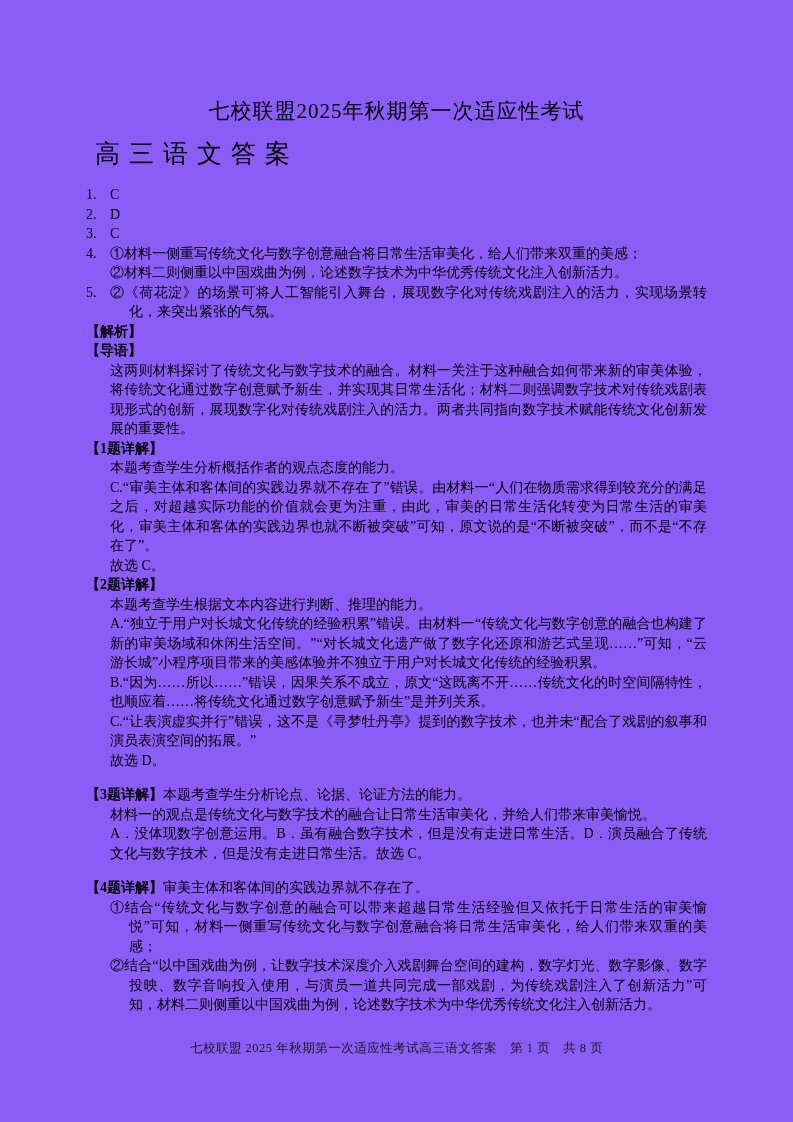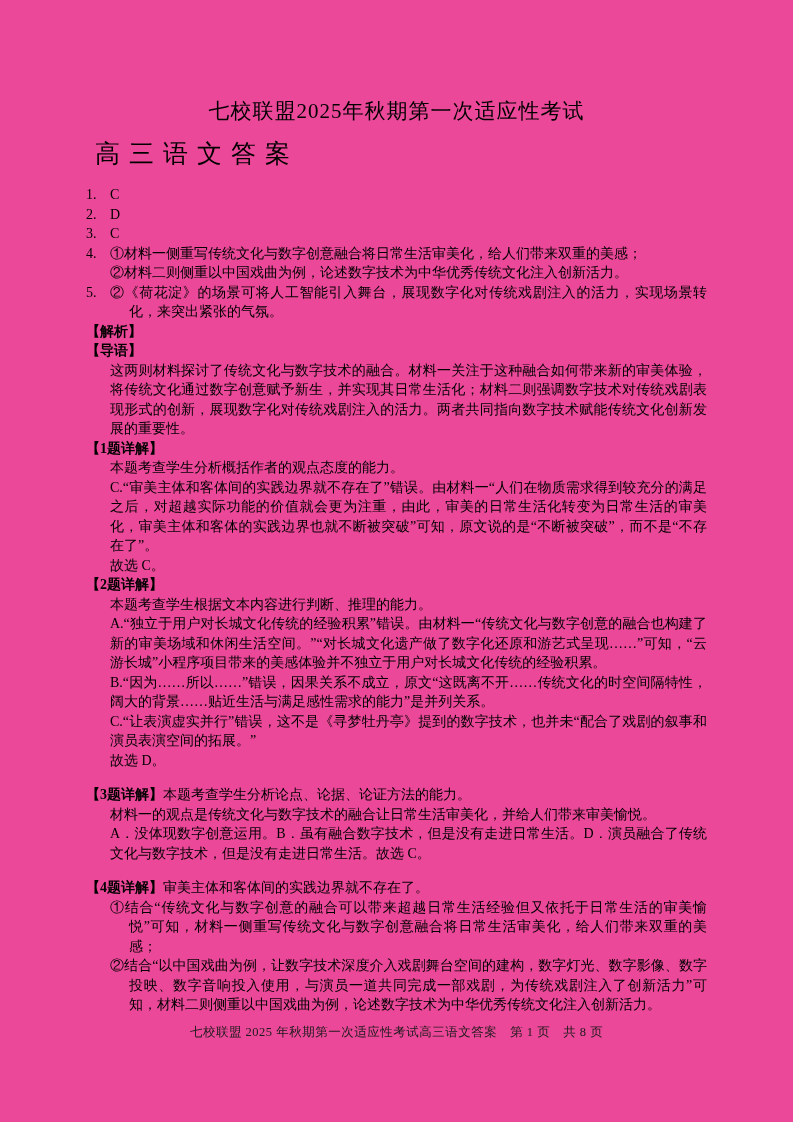--- a/index.html
+++ b/index.html
@@ -1,21 +1,21 @@
 <!DOCTYPE html>
 <html><head>
 <meta charset="utf-8">
 <style>
   * { margin:0; padding:0; box-sizing:border-box; }
   html,body { background:#ffffff; }
   .page {
     position:relative;
     width:793px; height:1122px;
     margin:0 auto;
-    background:#ec4899;
+    background:#8b5cf6;
     color:#000000;
     font-family:"Liberation Serif","DejaVu Serif",serif;
     font-size:14px;
     line-height:19.5px;
     padding:98px 86px 0 86px;
     overflow:hidden;
   }
   .title {
     text-align:center;
     font-size:21px;
@@ -46,21 +46,21 @@
   .p-hang {
     margin-left:24px;
     padding-left:19px;
     text-indent:-19px;
     text-align:justify;
   }
   .p-flush { text-align:justify; margin-top:15px; }
   .footer {
     position:absolute;
     left:0; right:0;
-    bottom:80px;
+    bottom:64px;
     text-align:center;
     font-size:12.5px;
     color:#1a1a1a;
     letter-spacing:0.5px;
   }
 </style>
 </head>
 <body>
 
 <div class="page">
@@ -109,21 +109,21 @@
   <p class="p-ind">这两则材料探讨了传统文化与数字技术的融合。材料一关注于这种融合如何带来新的审美体验，将传统文化通过数字创意赋予新生，并实现其日常生活化；材料二则强调数字技术对传统戏剧表现形式的创新，展现数字化对传统戏剧注入的活力。两者共同指向数字技术赋能传统文化创新发展的重要性。</p>
 
   <p class="hdr">【1题详解】</p>
   <p class="p-ind">本题考查学生分析概括作者的观点态度的能力。</p>
   <p class="p-ind">C.“审美主体和客体间的实践边界就不存在了”错误。由材料一“人们在物质需求得到较充分的满足之后，对超越实际功能的价值就会更为注重，由此，审美的日常生活化转变为日常生活的审美化，审美主体和客体的实践边界也就不断被突破”可知，原文说的是“不断被突破”，而不是“不存在了”。</p>
   <p class="p-ind">故选 C。</p>
 
   <p class="hdr">【2题详解】</p>
   <p class="p-ind">本题考查学生根据文本内容进行判断、推理的能力。</p>
   <p class="p-ind">A.“独立于用户对长城文化传统的经验积累”错误。由材料一“传统文化与数字创意的融合也构建了新的审美场域和休闲生活空间。”“对长城文化遗产做了数字化还原和游艺式呈现……”可知，“云游长城”小程序项目带来的美感体验并不独立于用户对长城文化传统的经验积累。</p>
-  <p class="p-ind">B.“因为……所以……”错误，因果关系不成立，原文“这既离不开……传统文化的时空间隔特性，阔大的背景……贴近生活与满足感性需求的能力”是并列关系。</p>
+  <p class="p-ind">B.“因为……所以……”错误，因果关系不成立，原文“这既离不开……传统文化的时空间隔特性，也顺应着……将传统文化通过数字创意赋予新生”是并列关系。</p>
   <p class="p-ind">C.“让表演虚实并行”错误，这不是《寻梦牡丹亭》提到的数字技术，也并未“配合了戏剧的叙事和演员表演空间的拓展。”</p>
   <p class="p-ind">故选 D。</p>
 
   <p class="p-flush"><span class="hdr-inline">【3题详解】</span><span>本题考查学生分析论点、论据、论证方法的能力。</span></p>
   <p class="p-ind">材料一的观点是传统文化与数字技术的融合让日常生活审美化，并给人们带来审美愉悦。</p>
   <p class="p-ind">A．没体现数字创意运用。B．虽有融合数字技术，但是没有走进日常生活。D．演员融合了传统文化与数字技术，但是没有走进日常生活。故选 C。</p>
 
   <p class="p-flush"><span class="hdr-inline">【4题详解】</span><span>审美主体和客体间的实践边界就不存在了。</span></p>
   <p class="p-hang">①结合“传统文化与数字创意的融合可以带来超越日常生活经验但又依托于日常生活的审美愉悦”可知，材料一侧重写传统文化与数字创意融合将日常生活审美化，给人们带来双重的美感；</p>
   <p class="p-hang">②结合“以中国戏曲为例，让数字技术深度介入戏剧舞台空间的建构，数字灯光、数字影像、数字投映、数字音响投入使用，与演员一道共同完成一部戏剧，为传统戏剧注入了创新活力”可知，材料二则侧重以中国戏曲为例，论述数字技术为中华优秀传统文化注入创新活力。</p>

